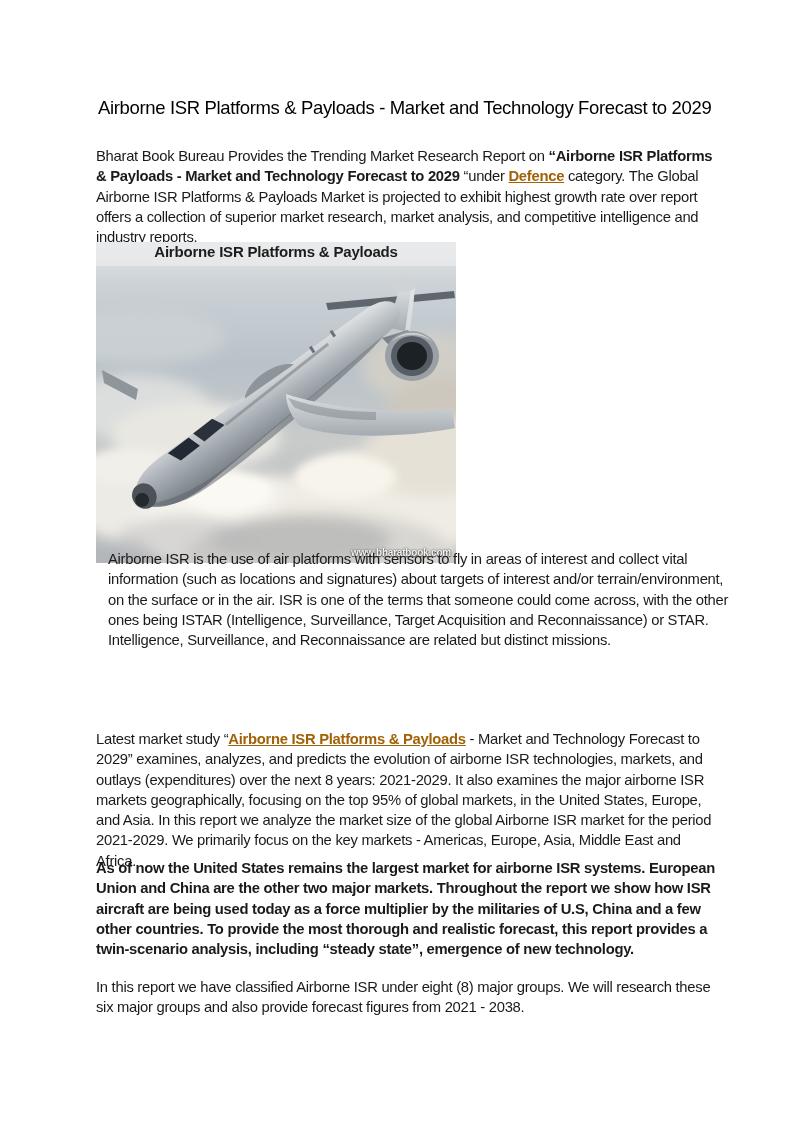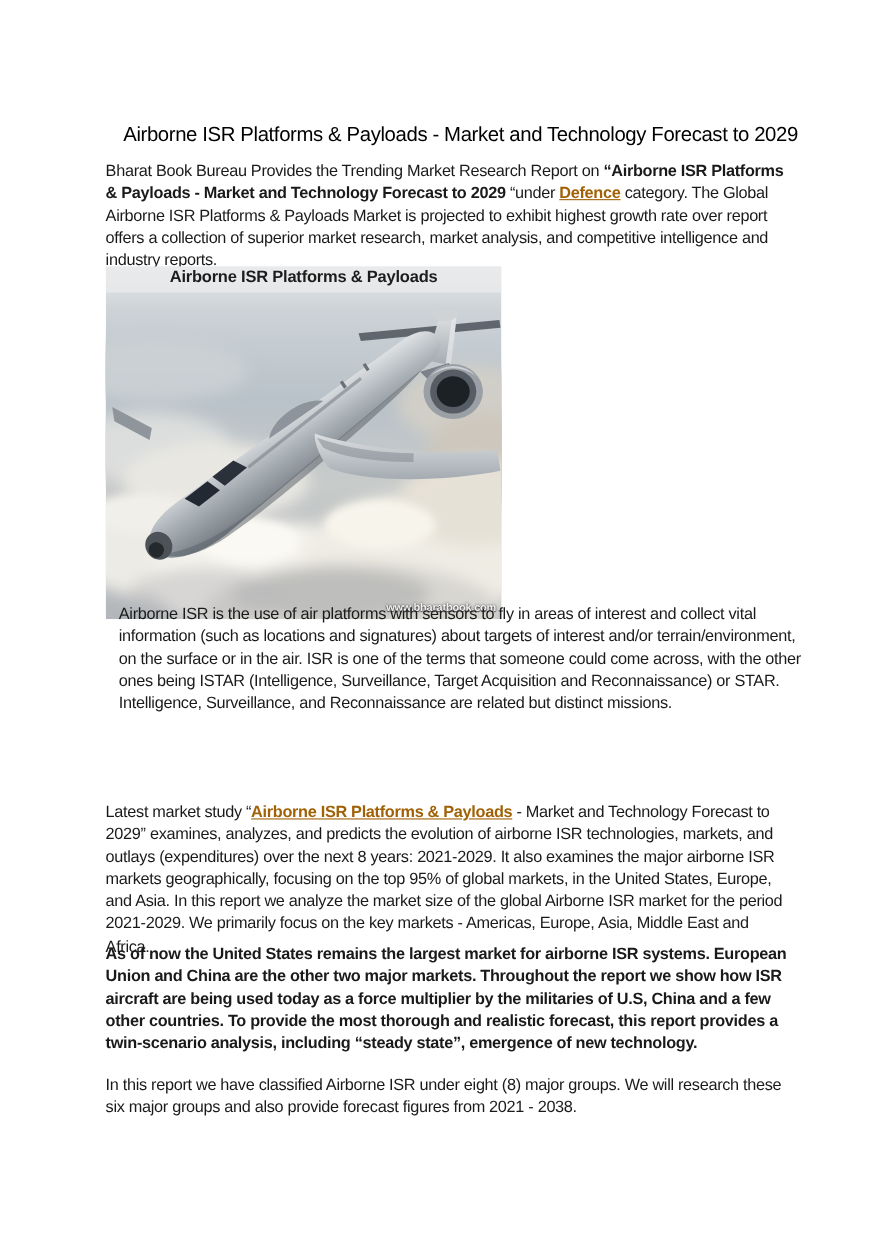--- a/index.html
+++ b/index.html
@@ -1,21 +1,21 @@
 <!DOCTYPE html>
 <html><head>
 <meta charset="utf-8">
 <style>
   html,body{margin:0;padding:0;background:#fff;}
   .page{
     position:relative;width:794px;height:1123px;background:#ffffff;overflow:hidden;
     font-family:"Liberation Sans",sans-serif;color:#1a1a1a;
   }
   .doc-title{
-    position:absolute;left:96px;top:94px;width:640px;margin:16px;
+    position:absolute;left:96px;top:94px;width:640px;margin:2px;
     font-size:18.5px;line-height:24.5px;font-weight:400;color:#000;
     letter-spacing:-0.35px;
   }
   .para{
     position:absolute;left:96px;width:622px;margin:0;
     font-size:14.8px;line-height:20.3px;letter-spacing:-0.28px;color:#1a1a1a;
   }
   .para b{font-weight:700;}
   #p1{top:146px;}
   #p2{top:549px;margin-left:12px;}

